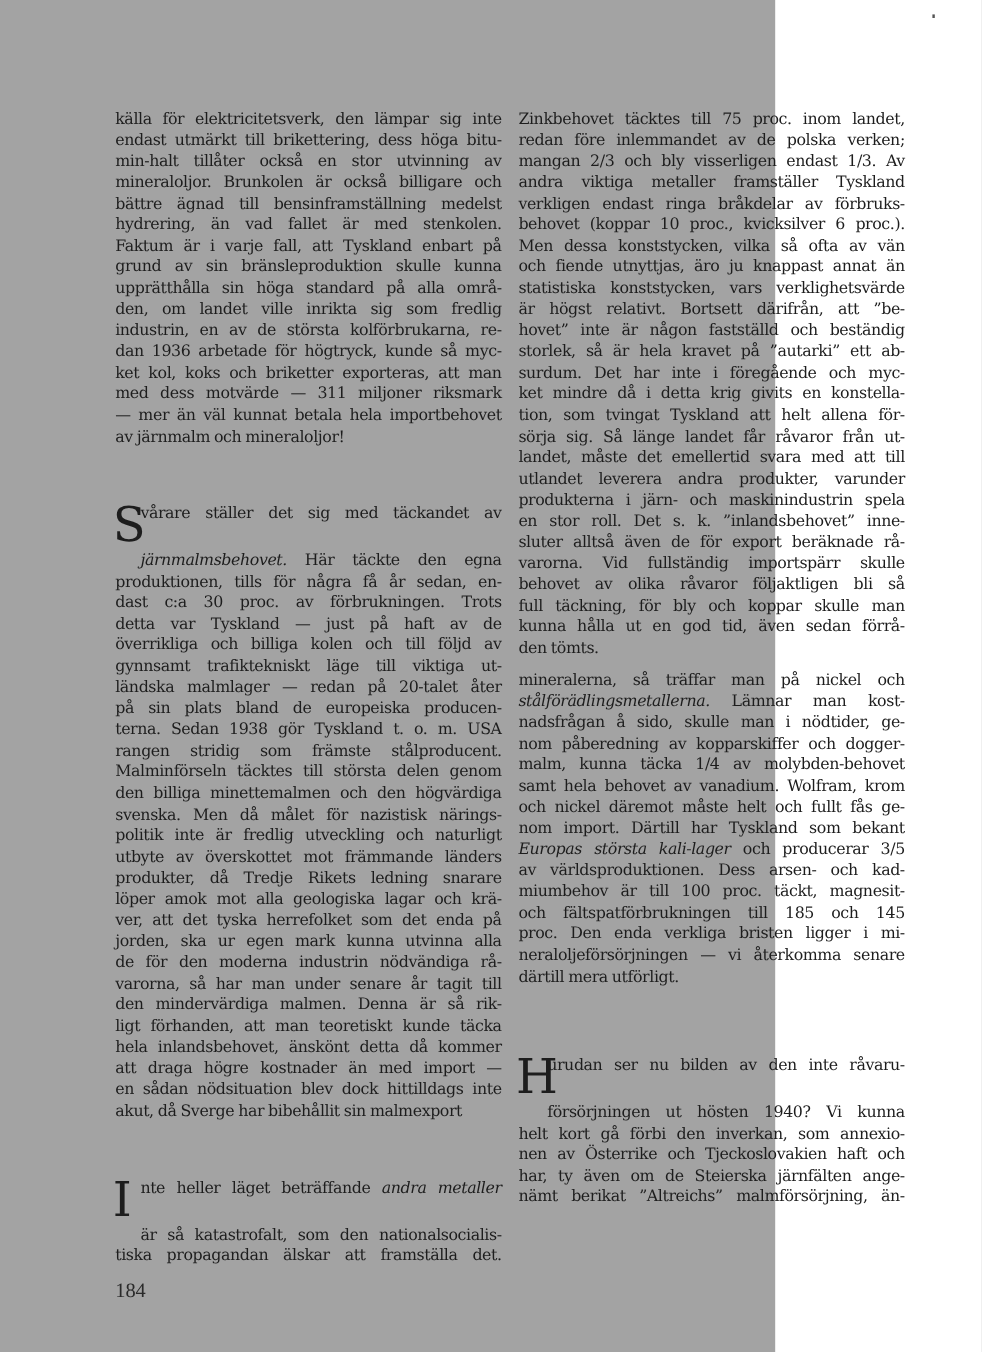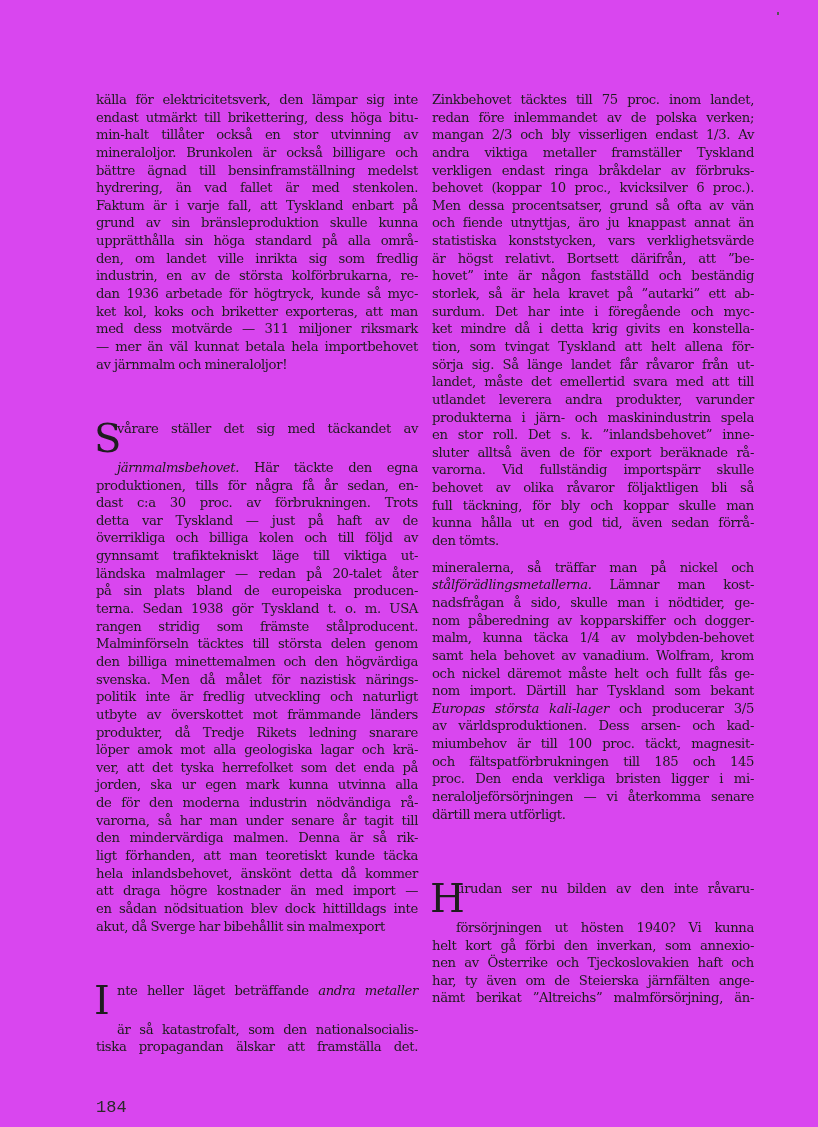--- a/index.html
+++ b/index.html
@@ -1,29 +1,29 @@
 <!DOCTYPE html>
 <html><head>
 <meta charset="utf-8">
 <style>
   html, body { margin: 0; padding: 0; background: #ffffff; }
   body { width: 818px; height: 1127px; position: relative; overflow: hidden; }
-  .page { position: absolute; left: 0; top: 0; width: 818px; height: 1127px; background: #d946ef; }
+  .page { position: absolute; left: 0; top: 0; width: 646px; height: 1127px; background: #a3a3a3; }
   .col { position: absolute; width: 322px; font-family: "DejaVu Serif", serif; font-size: 13.2px; color: #1d1d1d; }
   .col.left { left: 96px; top: 91px; }
   .col.right { left: 432px; top: 91px; }
   .ln { height: 17.65px; line-height: 17.65px; white-space: nowrap; text-align: justify; text-align-last: justify; letter-spacing: -0.35px; word-spacing: -0.5px; }
   .ln.last { text-align-last: left; }
   .ln.indent { padding-left: 14px; }
   .gap2 { height: 26px; }
   .it { font-style: italic; }
   .drop-par { position: relative; }
   .drop { position: absolute; left: -2px; top: 1px; font-size: 40px; line-height: 34px; font-family: "DejaVu Serif", serif; color: #1d1d1d; }
   .drop-par .ln.d { padding-left: 21px; margin-top: 21px; }
-  .pagenum { position: absolute; left: 96px; top: 1098px; font-family: Liberation Mono, monospace; font-size: 17px; color: #2a2a2a; }
+  .pagenum { position: absolute; left: 96px; top: 1066px; font-family: Liberation Serif, serif; font-size: 17px; color: #2a2a2a; }
   .speck { position: absolute; width: 2px; height: 3px; background: #555; left: 777px; top: 12px; }
 </style>
 </head>
 <body>
 
 <div class="page">
   <div class="speck"></div>
 
   <div class="col left">
     <div>
@@ -90,21 +90,21 @@
   </div>
 
   <div class="col right">
     <div>
       <div class="ln">Zinkbehovet täcktes till 75 proc. inom landet,</div>
       <div class="ln">redan före inlemmandet av de polska verken;</div>
       <div class="ln">mangan 2/3 och bly visserligen endast 1/3. Av</div>
       <div class="ln">andra viktiga metaller framställer Tyskland</div>
       <div class="ln">verkligen endast ringa bråkdelar av förbruks-</div>
       <div class="ln">behovet (koppar 10 proc., kvicksilver 6 proc.).</div>
-      <div class="ln">Men dessa procentsatser, grund så ofta av vän</div>
+      <div class="ln">Men dessa konststycken, vilka så ofta av vän</div>
       <div class="ln">och fiende utnyttjas, äro ju knappast annat än</div>
       <div class="ln">statistiska konststycken, vars verklighetsvärde</div>
       <div class="ln">är högst relativt. Bortsett därifrån, att ”be-</div>
       <div class="ln">hovet” inte är någon fastställd och beständig</div>
       <div class="ln">storlek, så är hela kravet på ”autarki” ett ab-</div>
       <div class="ln">surdum. Det har inte i föregående och myc-</div>
       <div class="ln">ket mindre då i detta krig givits en konstella-</div>
       <div class="ln">tion, som tvingat Tyskland att helt allena för-</div>
       <div class="ln">sörja sig. Så länge landet får råvaror från ut-</div>
       <div class="ln">landet, måste det emellertid svara med att till</div>

